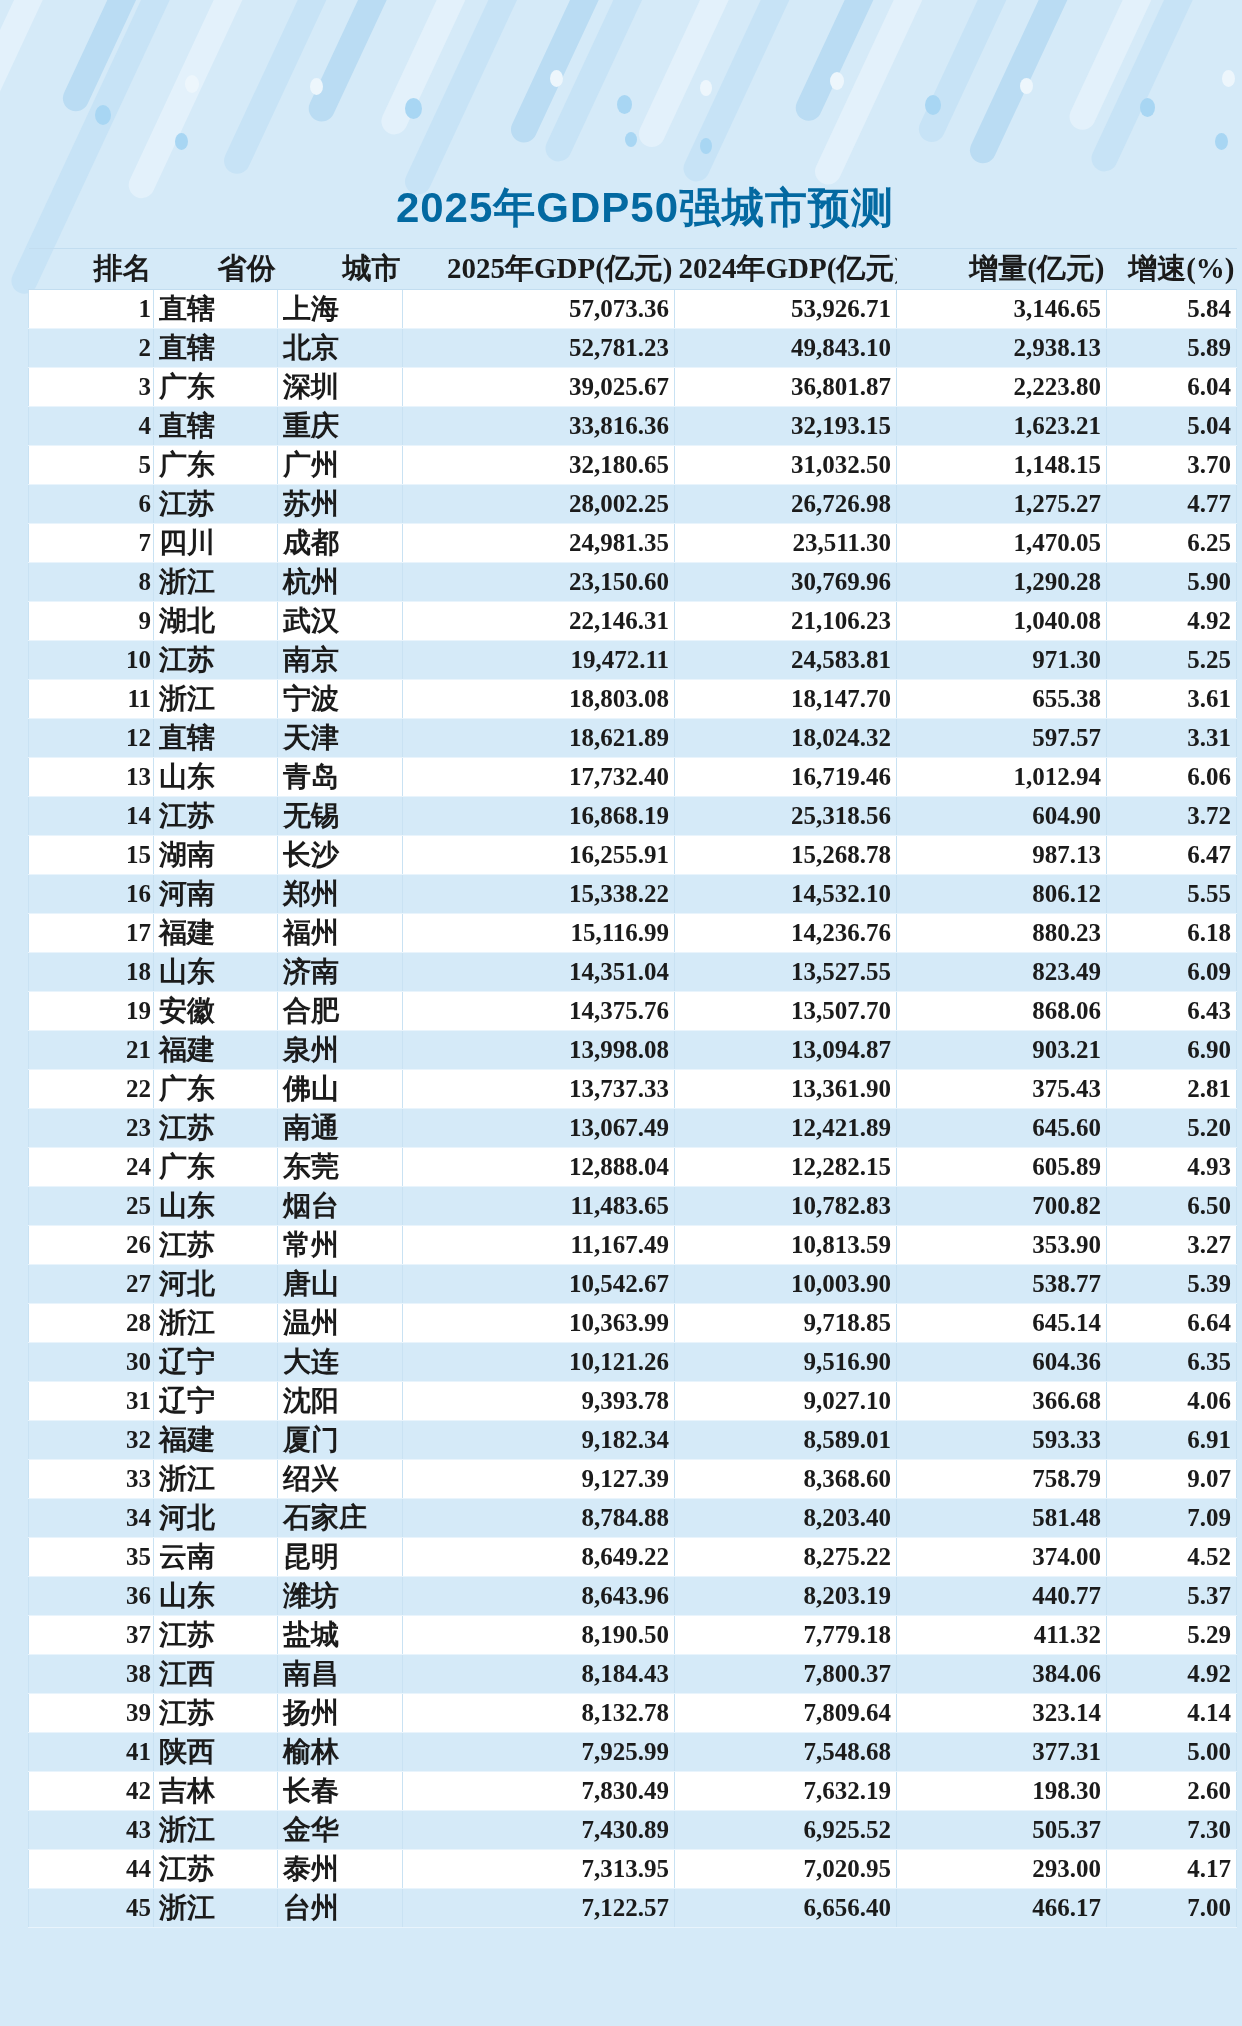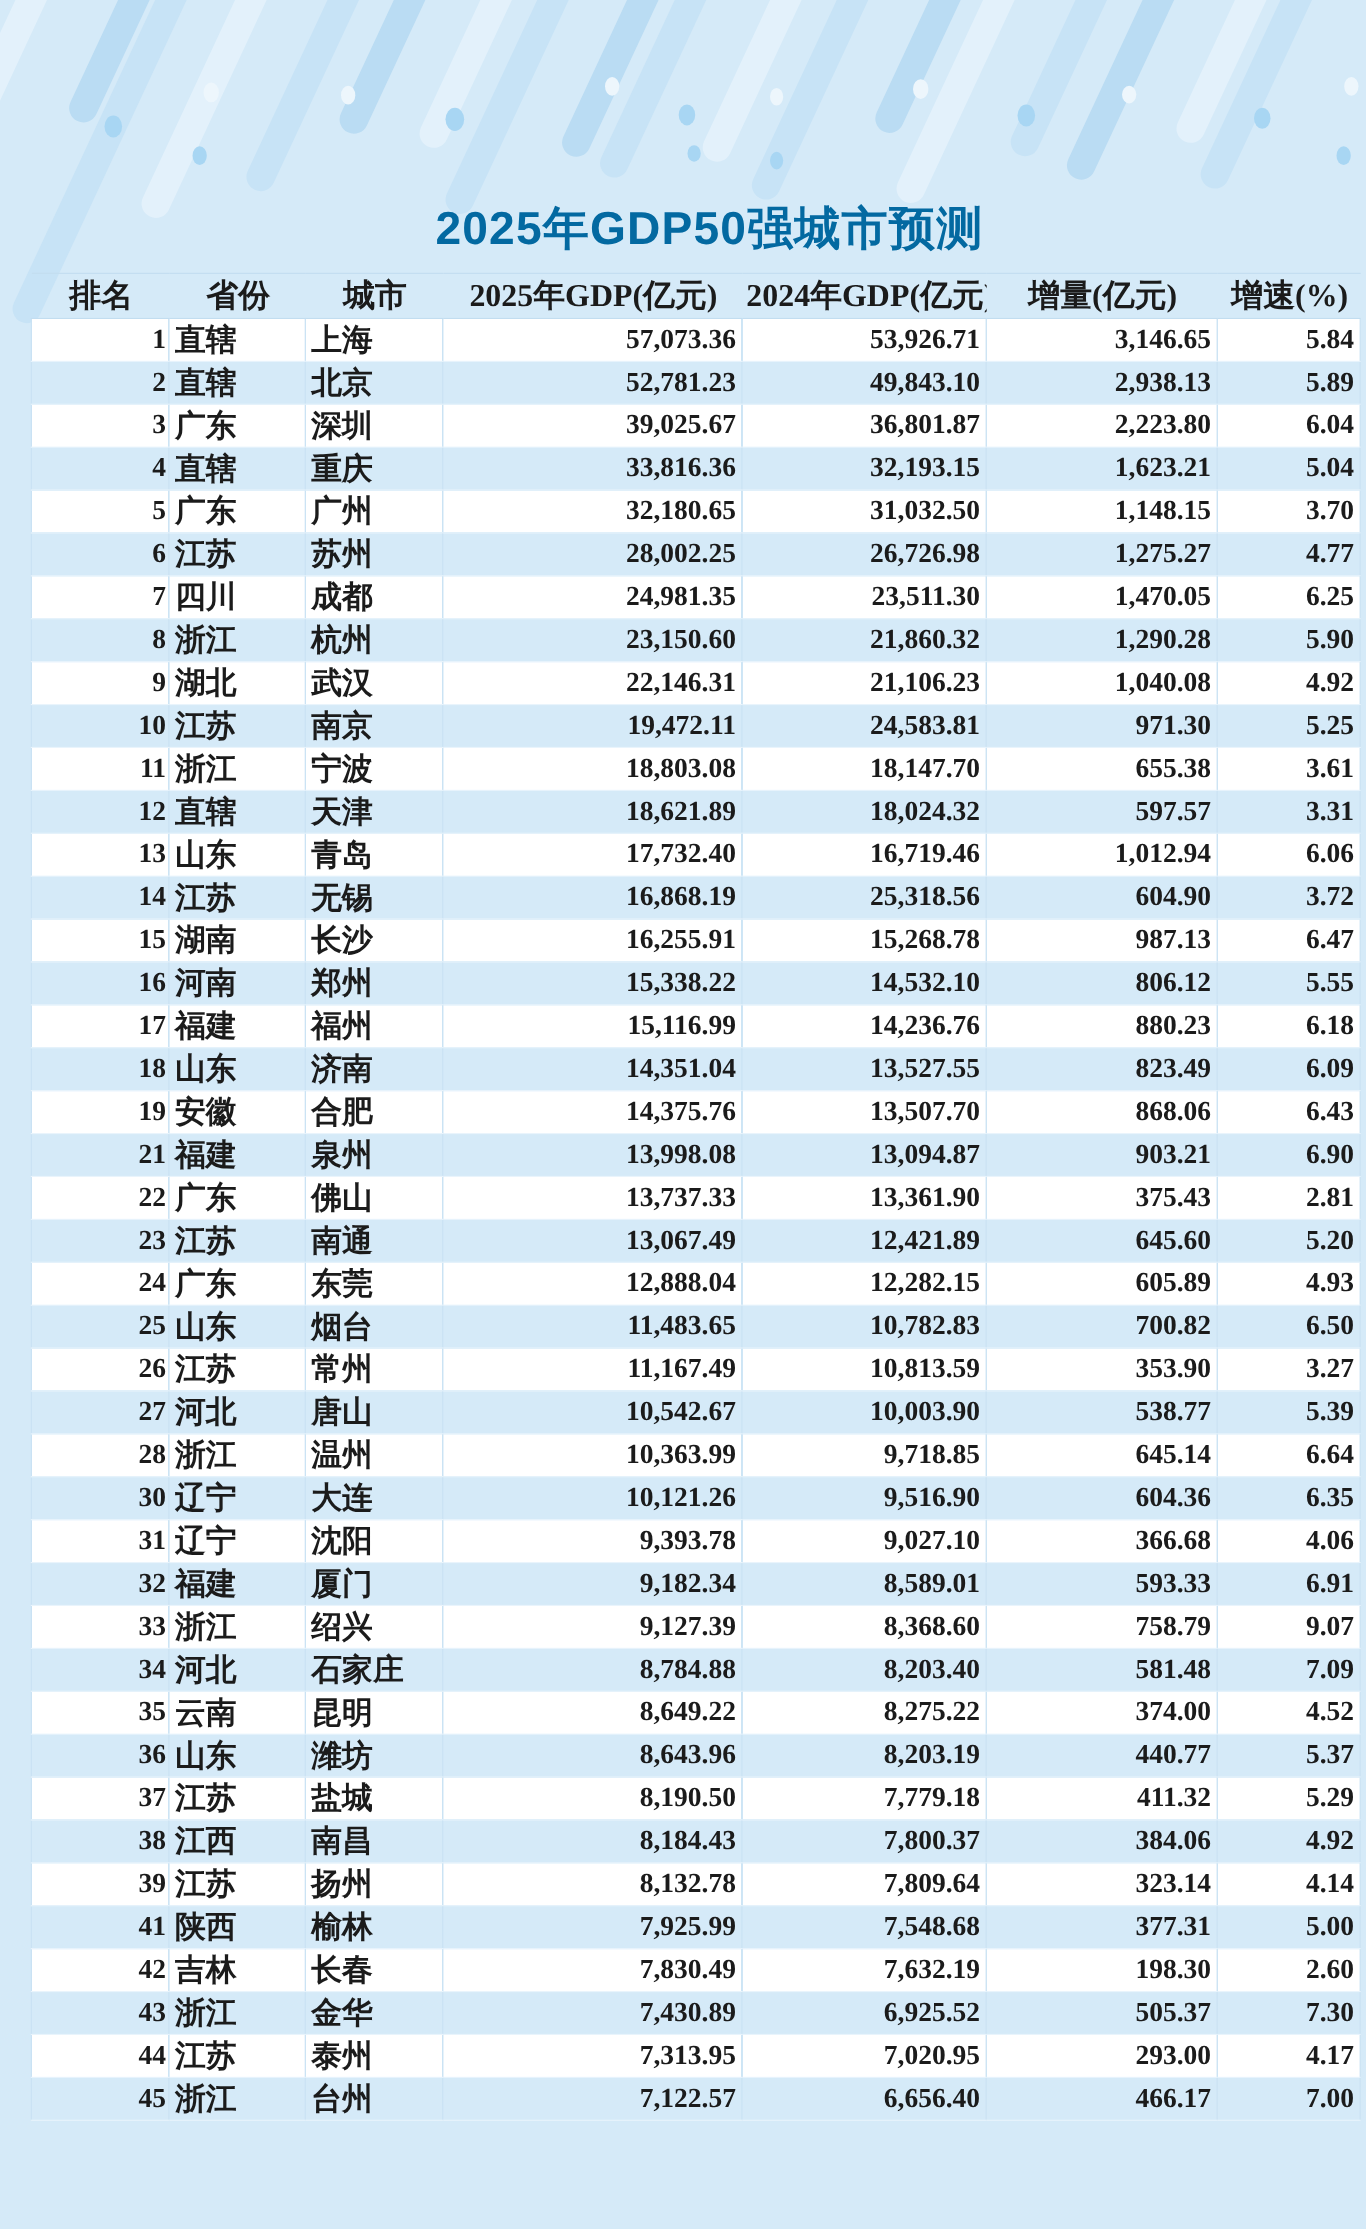--- a/index.html
+++ b/index.html
@@ -18,21 +18,21 @@
     text-align:center;z-index:2;
     font-family:"Liberation Sans","DejaVu Sans",sans-serif;
     font-size:42px;font-weight:bold;letter-spacing:1px;
   }
   
   .gdp-table-wrap{position:absolute;left:28px;top:248px;width:1208px;z-index:1;}
   table{border-collapse:collapse;table-layout:fixed;width:1208px;color:#1b1b1b;}
   col.c-rank{width:125px}col.c-prov{width:124px}col.c-city{width:125px}
   col.c-g25{width:272px}col.c-g24{width:222px}col.c-inc{width:210px}col.c-rate{width:130px}
   thead th{
-    height:37px;font-size:29px;font-weight:bold;text-align:center;
+    height:37px;font-size:29px;font-weight:bold;text-align:right;
     padding:0 2px 0 4px;background:transparent;
     border-top:1px solid #c2ddf0;border-bottom:1px solid #c2ddf0;
     white-space:nowrap;overflow:hidden;
   }
   tbody td{
     height:34.4px;padding:0 5px;font-weight:bold;
     border-left:1px solid #c9e2f3;border-right:1px solid #c9e2f3;
     border-bottom:1.5px solid #e9f4fc;
     white-space:nowrap;overflow:hidden;
   }
@@ -169,21 +169,21 @@
           <td class="num">24,981.35</td>
           <td class="num">23,511.30</td>
           <td class="num">1,470.05</td>
           <td class="num">6.25</td>
         </tr>
         <tr>
           <td class="rank">8</td>
           <td class="cjk">浙江</td>
           <td class="cjk">杭州</td>
           <td class="num">23,150.60</td>
-          <td class="num">21,860.32</td>
+          <td class="num">30,769.96</td>
           <td class="num">1,290.28</td>
           <td class="num">5.90</td>
         </tr>
         <tr>
           <td class="rank">9</td>
           <td class="cjk">湖北</td>
           <td class="cjk">武汉</td>
           <td class="num">22,146.31</td>
           <td class="num">21,106.23</td>
           <td class="num">1,040.08</td>

